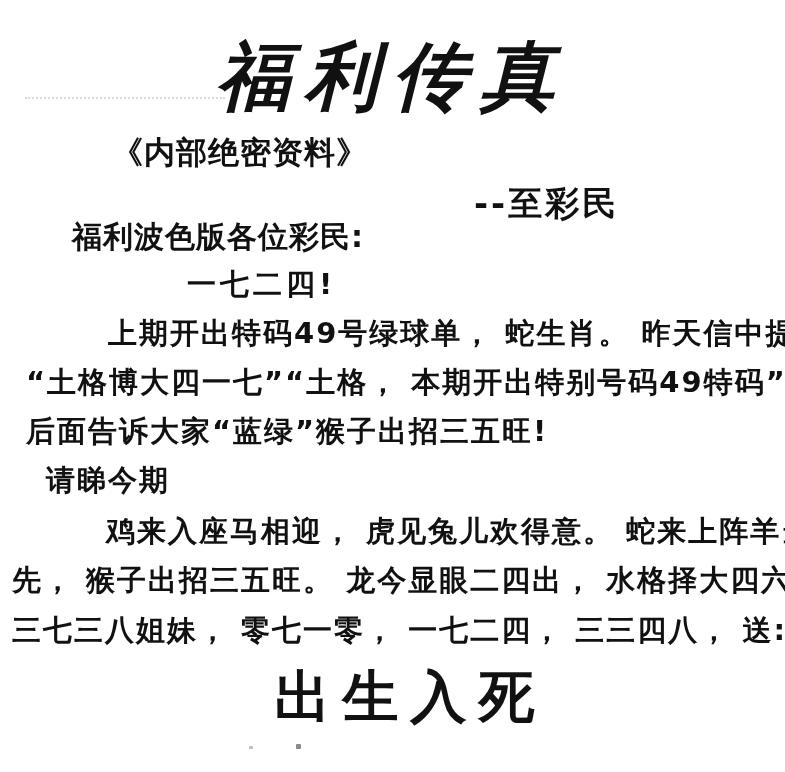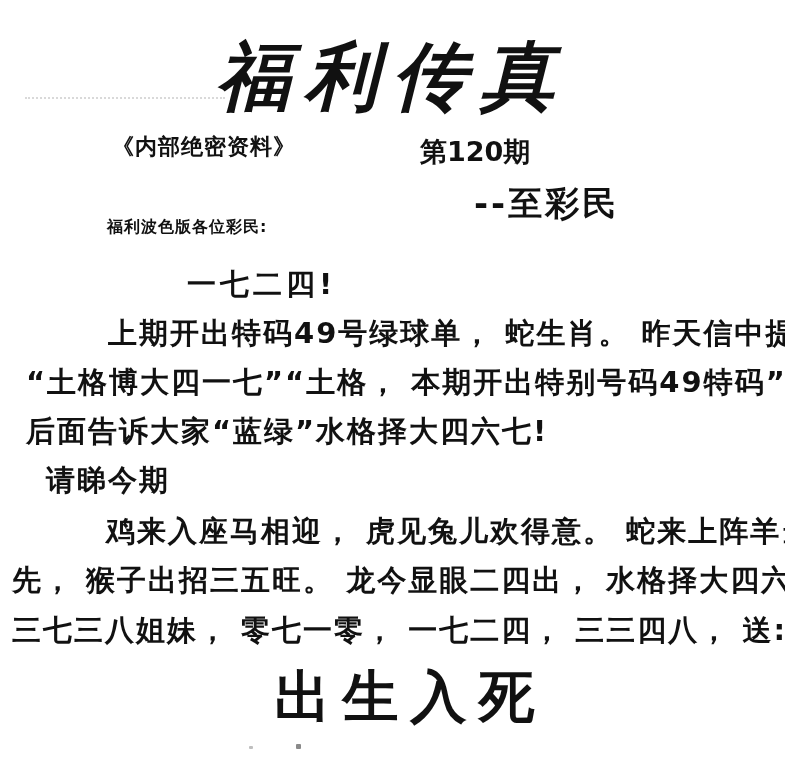--- a/index.html
+++ b/index.html
@@ -35,21 +35,21 @@
     font-size: 74px;
     font-weight: 800;
     letter-spacing: 14px;
     font-style: italic; 
     white-space: nowrap;
   }
   .meta-source {
     position: absolute;
     left: 112px;
     top: 132px;
-    font-size: 22px;
+    font-size: 31px;
     font-weight: 700;
     letter-spacing: 1px;
     white-space: nowrap;
   }
   .meta-issue {
     position: absolute;
     left: 420px;
     top: 134px;
     font-size: 27px;
     font-weight: 700;
@@ -61,25 +61,24 @@
     top: 181px;
     font-size: 34px;
     font-weight: 700;
     letter-spacing: 3px;
     white-space: nowrap;
   }
   .salutation {
     position: absolute;
     left: 72px;
     top: 217px;
-    font-size: 16px;
+    font-size: 30px;
     font-weight: 700;
     letter-spacing: 1px;
     white-space: nowrap;
-    margin-left: 35px;
   }
   .greeting {
     position: absolute;
     left: 187px;
     top: 265px;
     font-size: 29px;
     font-weight: 700;
     letter-spacing: 4px;
     white-space: nowrap;
   }
@@ -122,31 +121,30 @@
 </head>
 <body>
 
 <div class="page">
 
   <div class="artifact-line"></div>
 
   <h1 class="title">福利传真</h1>
 
   <div class="meta-source">《内部绝密资料》</div>
-  <div class="meta-issue">第120期</div>
 
   <div class="dedication">--至彩民</div>
 
   <div class="salutation">福利波色版各位彩民:</div>
 
   <div class="greeting">一七二四!</div>
 
   <div class="body-line line-0">上期开出特码49号绿球单， 蛇生肖。 昨天信中提供</div>
   <div class="body-line line-1">“土格博大四一七”“土格， 本期开出特别号码49特码”</div>
-  <div class="body-line line-2">后面告诉大家“蓝绿”水格择大四六七!</div>
+  <div class="body-line line-2">后面告诉大家“蓝绿”猴子出招三五旺!</div>
   <div class="body-line line-3">请睇今期</div>
   <div class="body-line line-4">鸡来入座马相迎， 虎见兔儿欢得意。 蛇来上阵羊当</div>
   <div class="body-line line-5">先， 猴子出招三五旺。 龙今显眼二四出， 水格择大四六七。</div>
   <div class="body-line line-6">三七三八姐妹， 零七一零， 一七二四， 三三四八， 送: 蓝红</div>
 
   <h2 class="footer-title">出生入死</h2>
 
   <div class="speck speck-1"></div>
   <div class="speck speck-2"></div>
 

